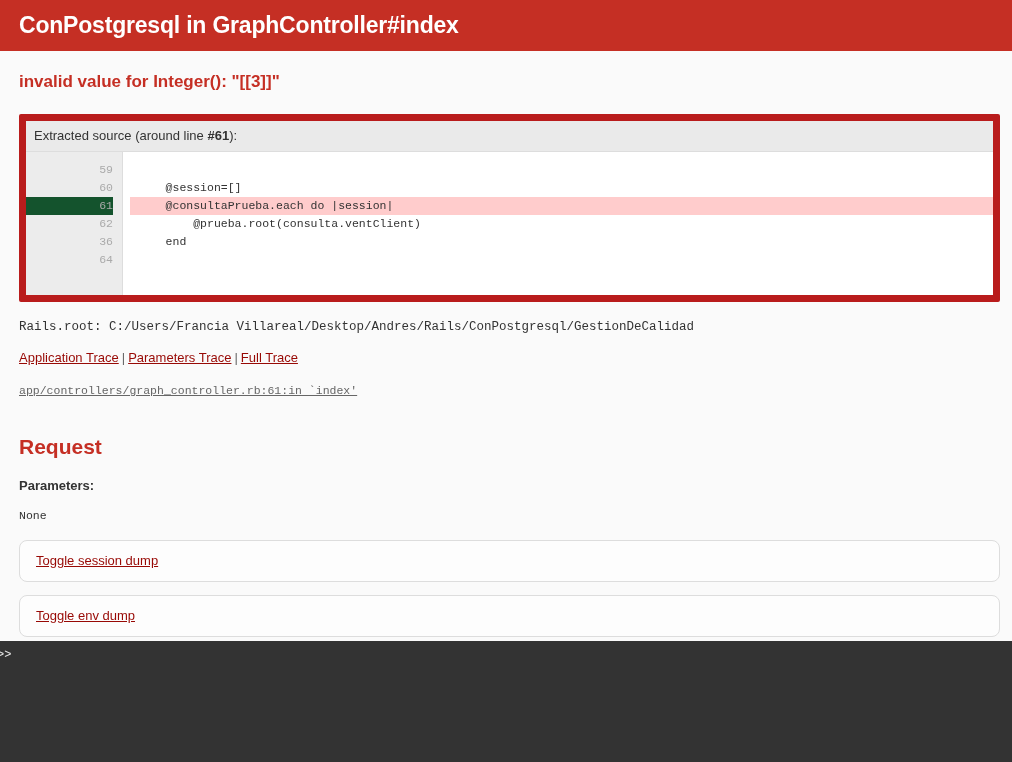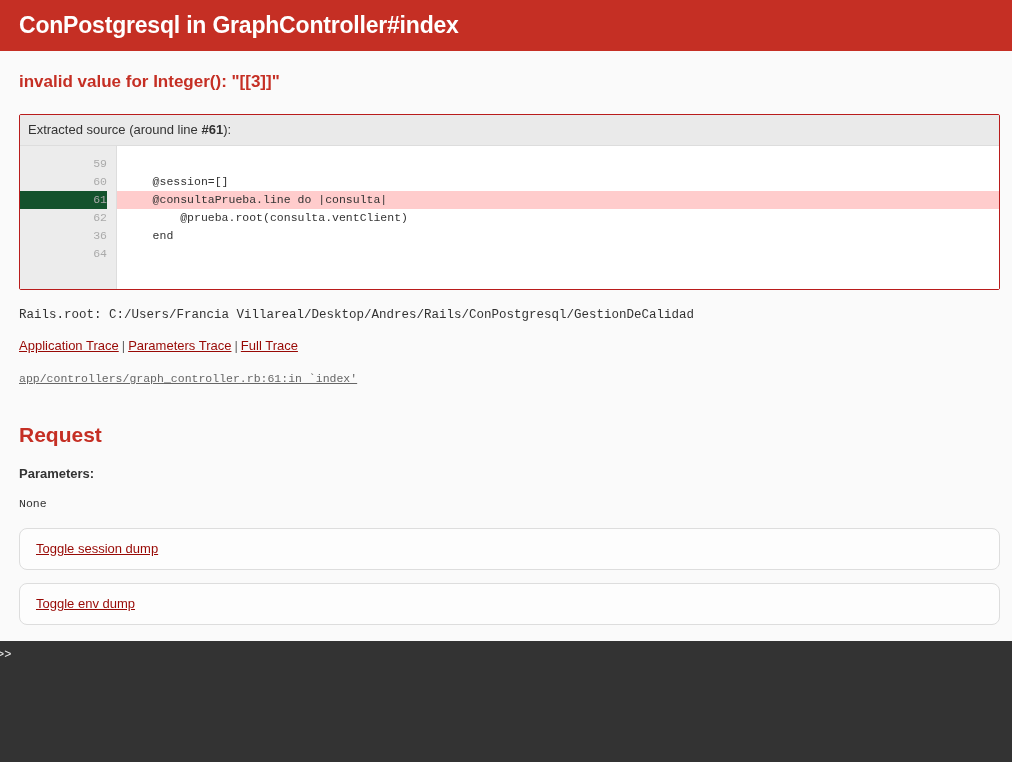--- a/index.html
+++ b/index.html
@@ -60,39 +60,40 @@
     margin: 0;
     padding: 20px 0 0 0;
     line-height: 1.3;
     white-space: nowrap;
   }
 
   
   .source-block {
     margin-top: 21px;
     width: 981px;
-    border: 1px solid #b91c1c;
+    border: 7px solid #b91c1c;
     border-radius: 2px;
     background: #FFFFFF;
     box-sizing: border-box;
     overflow: hidden;
   }
   .source-header {
     background: #EAEAEA;
     border-bottom: 1px solid #DDDDDD;
     padding: 7px 0 8px 8px;
     font-size: 13px;
     color: #333333;
   }
   .source-header b { font-weight: bold; }
 
   .source-body {
     display: flex;
     background: #FFFFFF;
     min-height: 143px;
+    gap: 7px;
   }
   .line-gutter {
     width: 97px;
     flex: 0 0 97px;
     background: #ECECEC;
     border-right: 1px solid #DDDDDD;
     box-sizing: border-box;
     padding: 9px 9px 9px 0;
   }
   .code-pane {
@@ -245,21 +246,21 @@
           <div class="ln">59</div>
           <div class="ln">60</div>
           <div class="ln hl">61</div>
           <div class="ln">62</div>
           <div class="ln">36</div>
           <div class="ln">64</div>
         </div>
         <div class="code-pane">
           <div class="cl"></div>
           <div class="cl">    @session=[]</div>
-          <div class="cl hl">    @consultaPrueba.line do |consulta|</div>
+          <div class="cl hl">    @consultaPrueba.each do |session|</div>
           <div class="cl">        @prueba.root(consulta.ventClient)</div>
           <div class="cl">    end</div>
           <div class="cl"></div>
         </div>
       </div>
     </div>
 
     <div class="rails-root">Rails.root: C:/Users/Francia Villareal/Desktop/Andres/Rails/ConPostgresql/GestionDeCalidad</div>
 
     <div class="trace-links">

